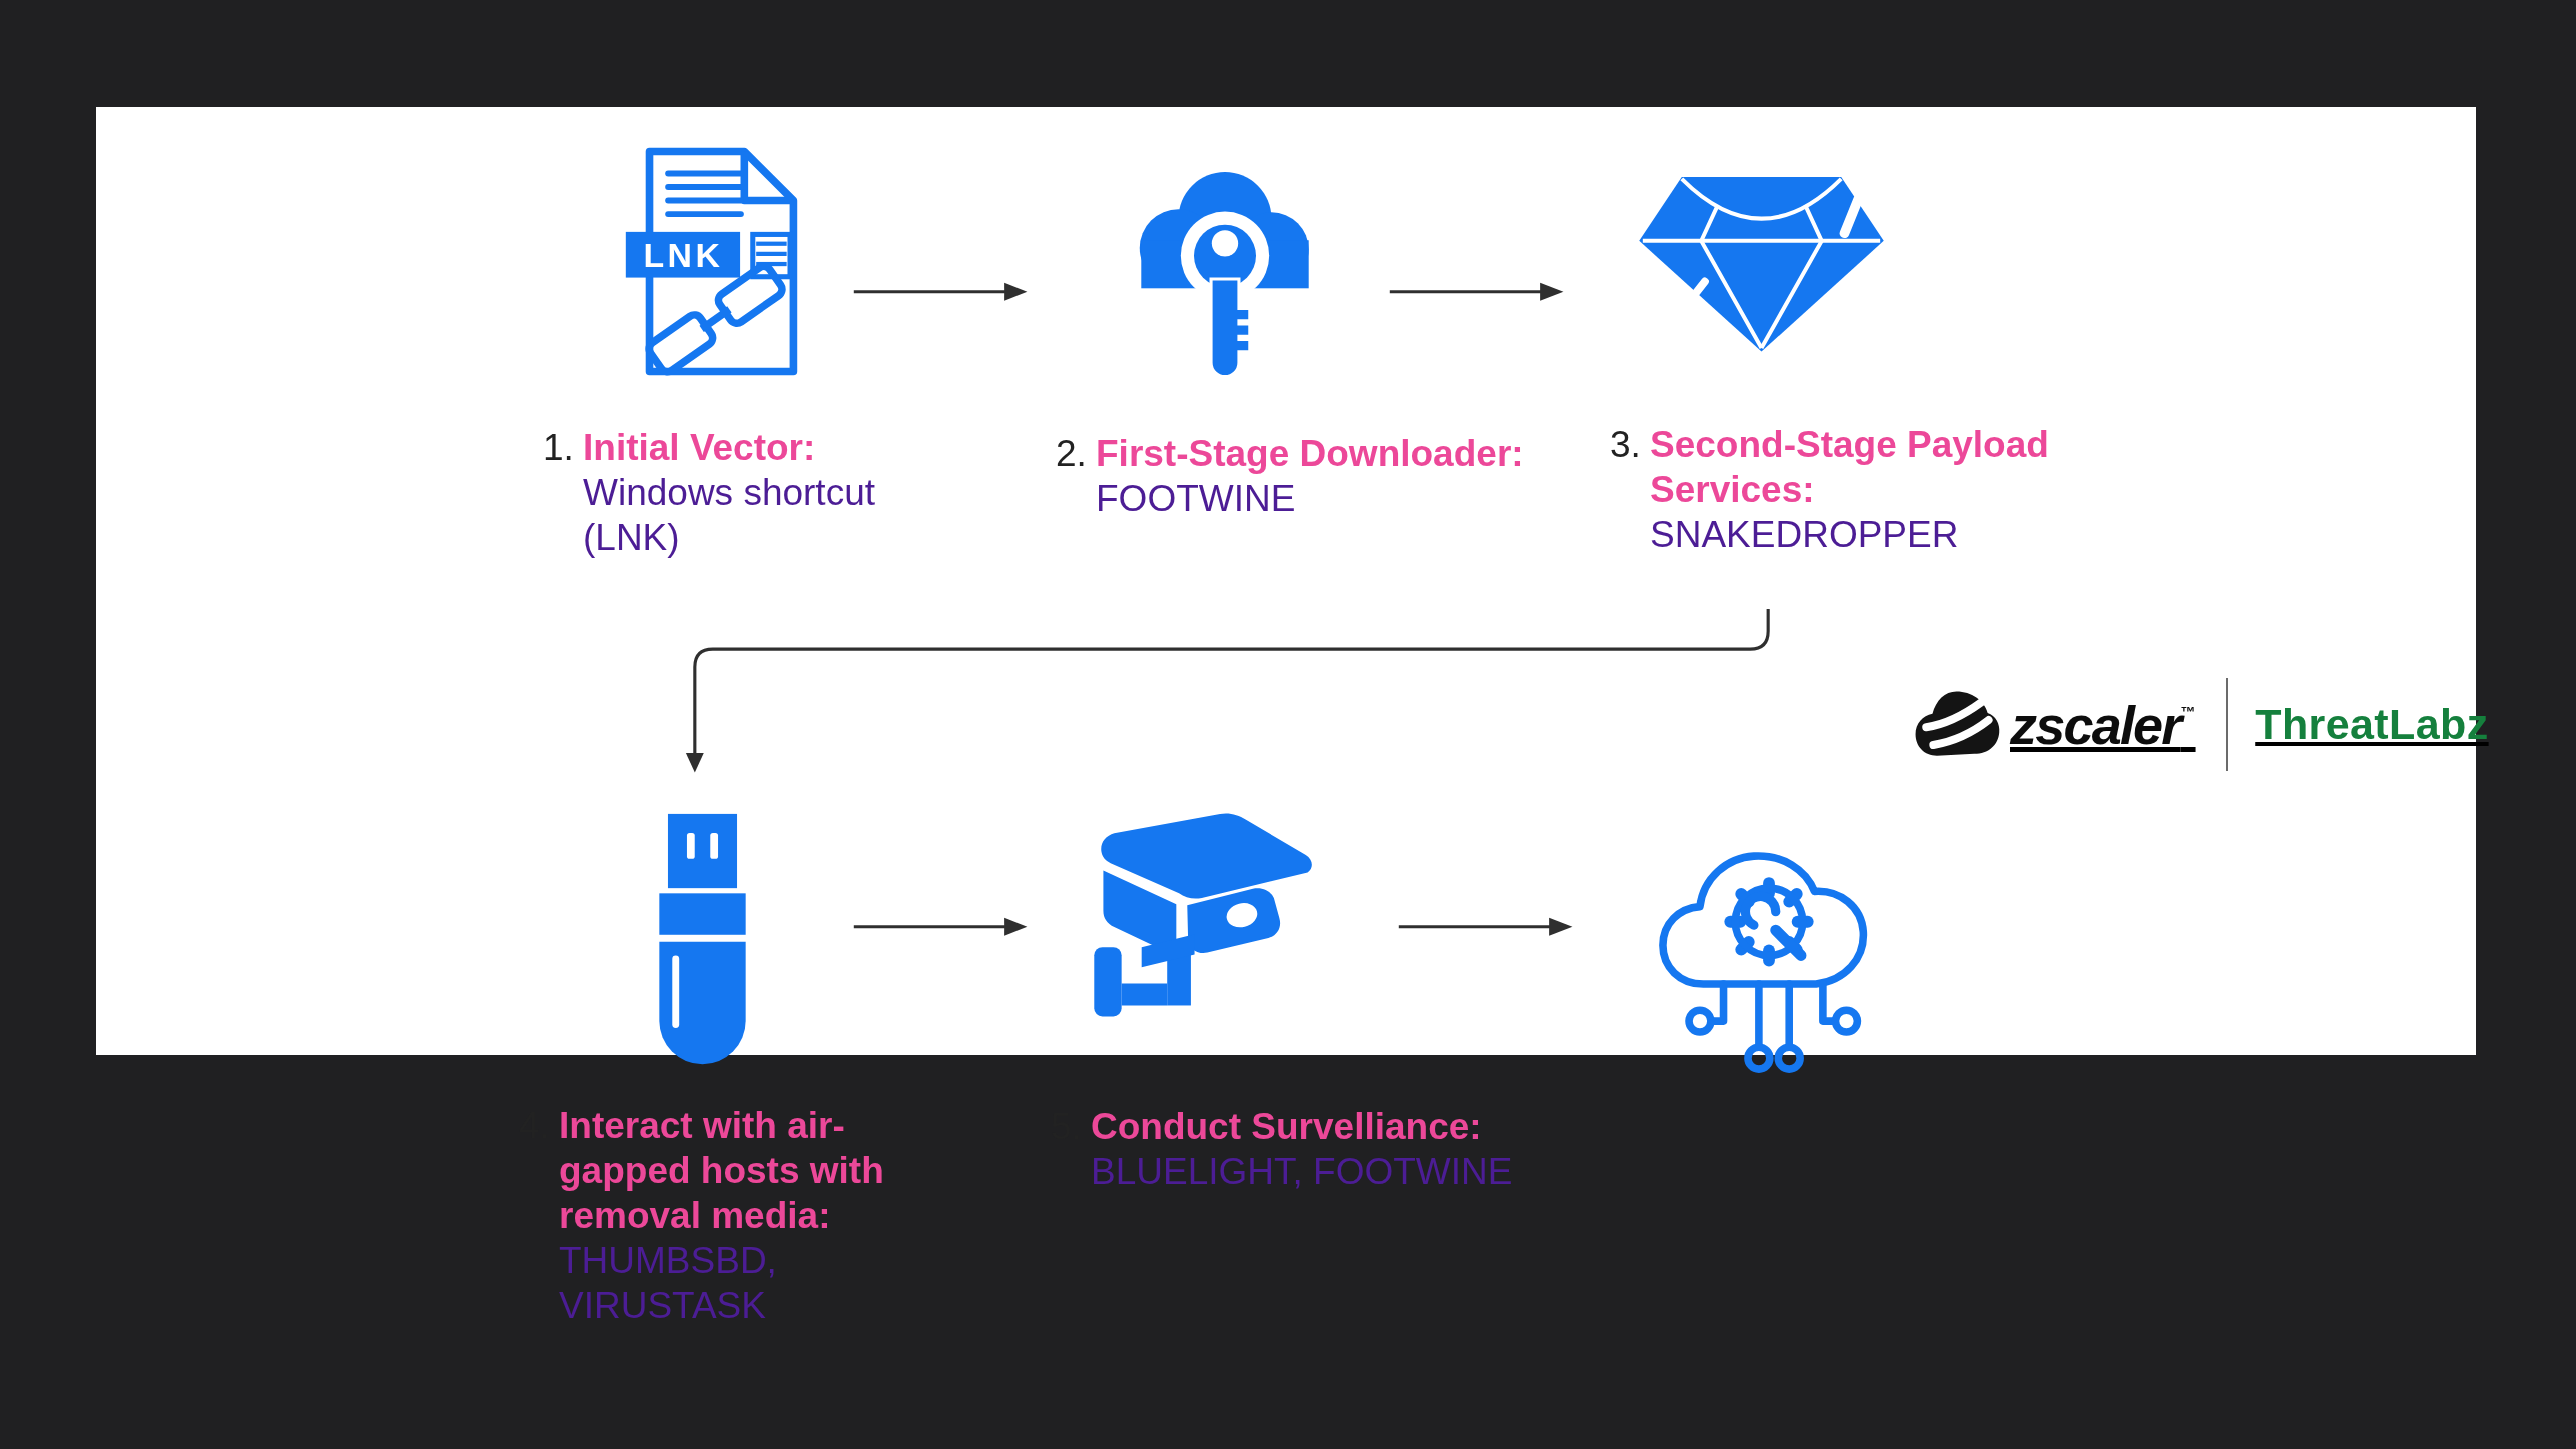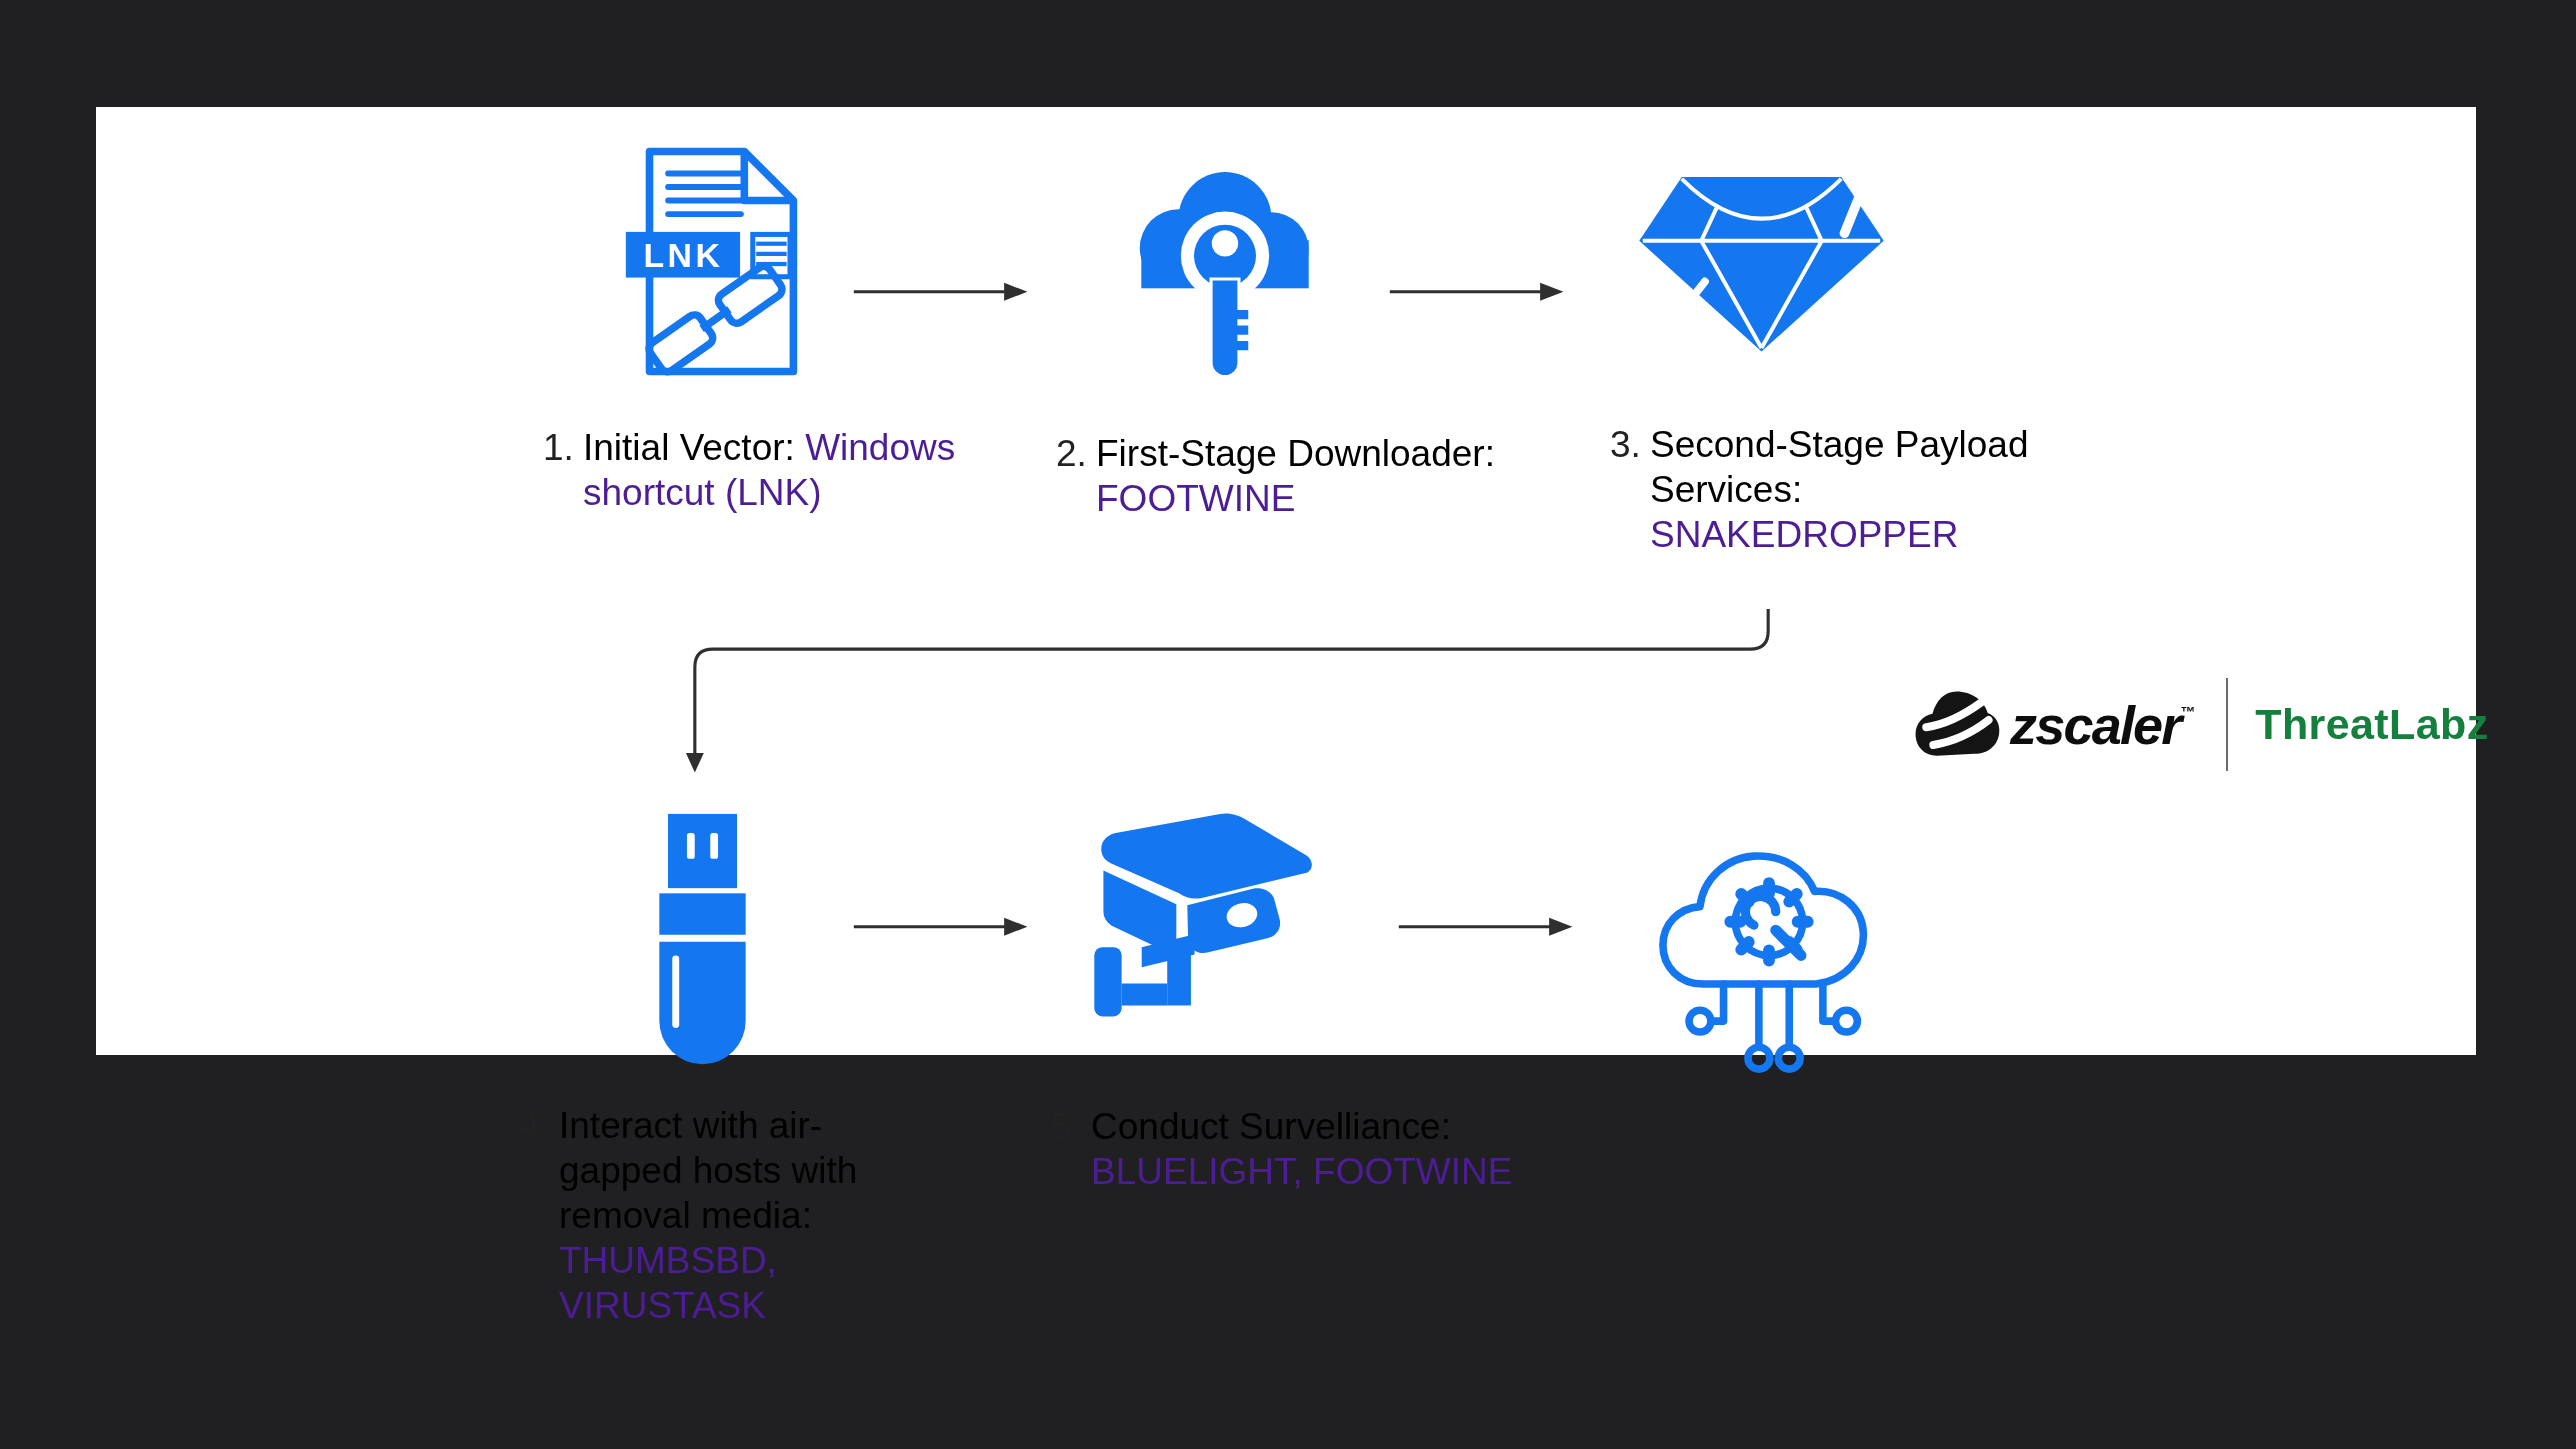--- a/index.html
+++ b/index.html
@@ -17,26 +17,26 @@
   .arrow{position:absolute;}
   .step-text{
     position:absolute;font-size:37px;line-height:45px;color:#333;
     letter-spacing:0;
   }
   .step-text.hang{padding-left:40px;}
   .step-text .num{
     position:absolute;left:0;top:0;color:#222;font-weight:400;
   }
   .step-text .num-inline{color:#222;font-weight:400;}
-  .step-text .title{font-weight:400;color:#000000;}
+  .step-text .title{font-weight:700;color:#ec4899;}
   .step-text .title::after{content:" ";font-weight:400;}
   .step-text .detail{font-weight:400;color:#4c1d95;}
   .logo{
     position:absolute;left:1816px;top:570px;height:95px;
-    display:flex;align-items:center;
+    display:flex;align-items:center;text-decoration:underline;
   }
   .logo .brand{
     font-size:54px;font-style:italic;font-weight:700;color:#0d0d0d;
     letter-spacing:-1.8px;margin-left:9px;
   }
   .logo .tm{font-size:15px;color:#0d0d0d;vertical-align:27px;font-style:normal;letter-spacing:0;}
   .logo .divider{width:2.7px;height:93px;background:#6b6b6b;margin:0 27px 0 30px;}
   .logo .product{font-size:43px;font-weight:800;color:#15803d;letter-spacing:0.4px;}
 </style>
 </head>

